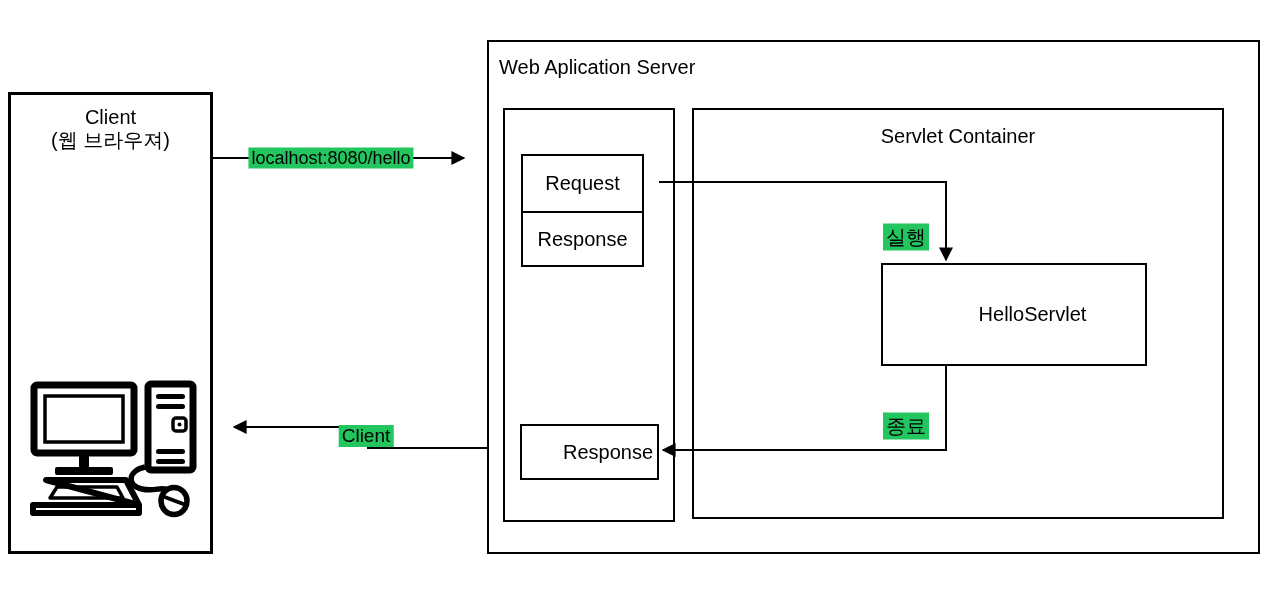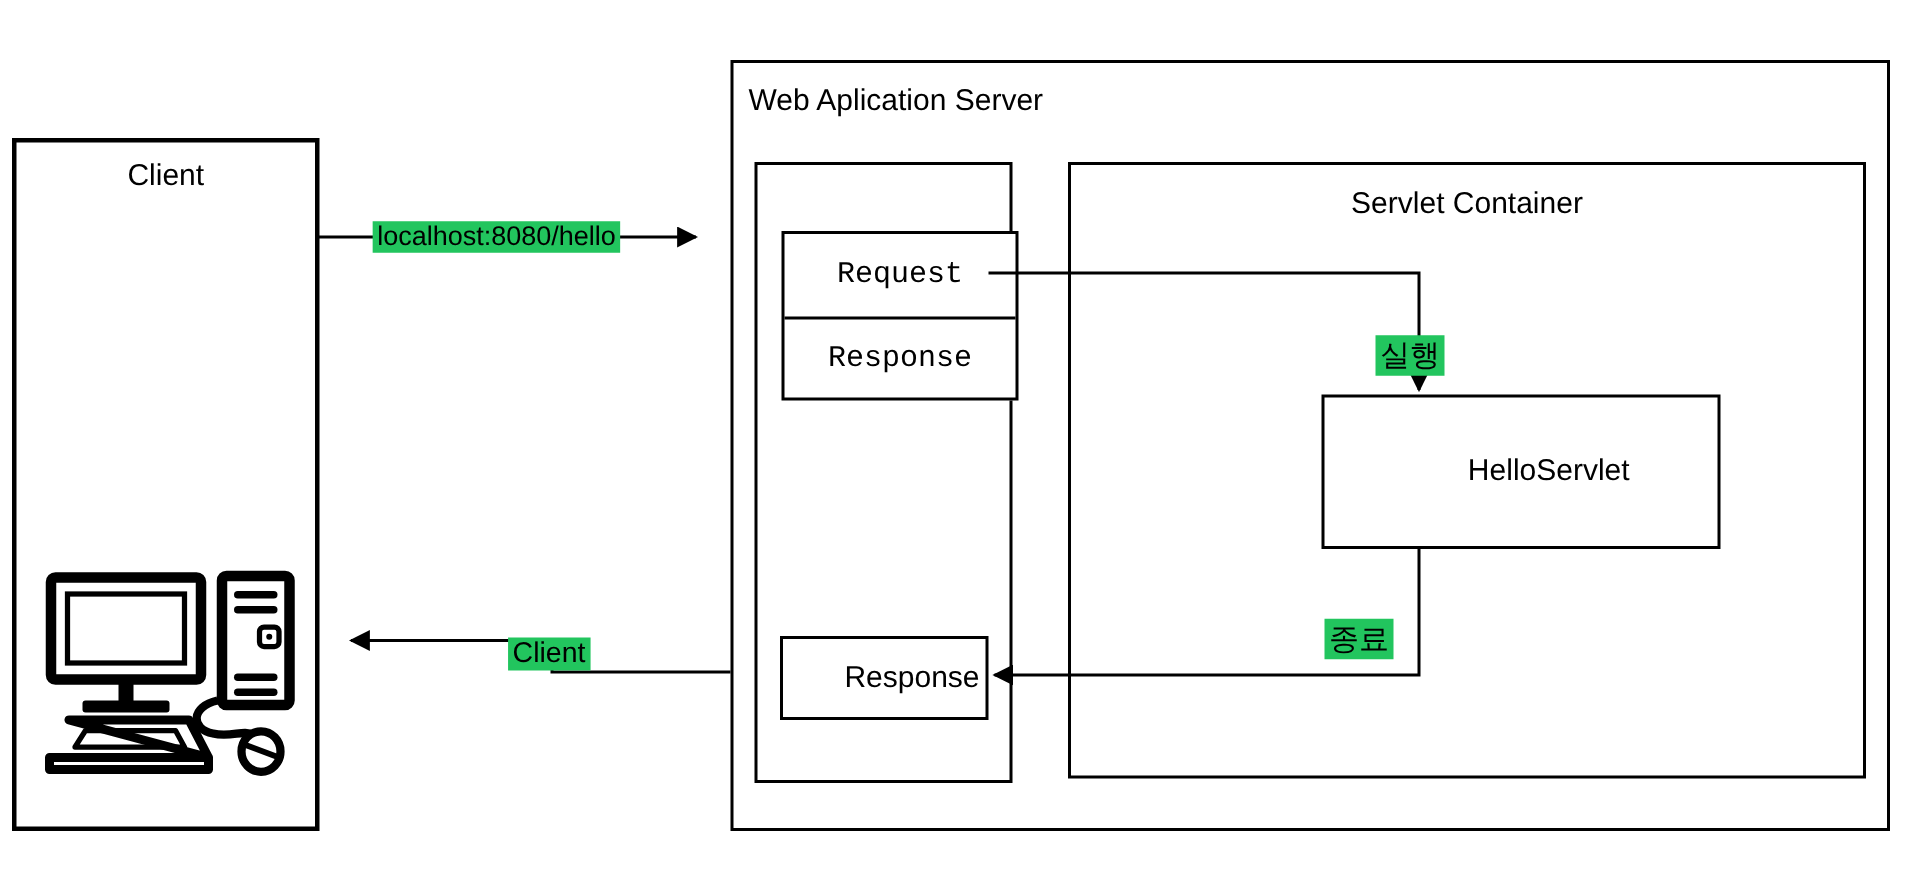--- a/index.html
+++ b/index.html
@@ -88,20 +88,21 @@
   }
 </style>
 </head>
 <body>
 
 <div class="canvas">
 
   <div class="box client-box" style="left:8px; top:92px; width:205px; height:462px;">
     <div class="box-title-center client-title-wrap">
       <div>Client</div>
+      <div>(웹 브라우져)</div>
     </div>
 
     <div class="computer-icon-wrap">
       <svg width="172" height="150" viewBox="0 0 172 150" style="position:absolute; left:0px; top:276px;" xmlns="http://www.w3.org/2000/svg">
 
         <rect x="6" y="12" width="100" height="68" rx="3" fill="none" stroke="#000" stroke-width="7"></rect>
         <rect x="17" y="23" width="78" height="46" fill="none" stroke="#000" stroke-width="3.5"></rect>
 
         <rect x="51" y="82" width="10" height="14" fill="#000"></rect>
         <rect x="27" y="94" width="58" height="8" rx="2" fill="#000"></rect>
@@ -123,35 +124,35 @@
       </svg>
     </div>
   </div>
 
   <div class="box" style="left:487px; top:40px; width:773px; height:514px;">
     <div class="was-label">Web Aplication Server</div>
   </div>
 
   <div class="box" style="left:503px; top:108px; width:172px; height:414px;"></div>
 
-  <div class="box" style="left:521px; top:154px; width:158px; height:113px;font-family:Liberation Mono, monospace;">
+  <div class="box" style="left:521px; top:154px; width:123px; height:113px;">
     <div class="cell" style="top:0; height:55px;">
       <span>Request</span>
     </div>
     <div class="divider" style="top:55px;"></div>
     <div class="cell" style="top:57px; height:52px;">
       <span>Response</span>
     </div>
   </div>
 
   <div class="box" style="left:520px; top:424px; width:139px; height:56px;">
     <div class="center-label">Response</div>
   </div>
 
-  <div class="box" style="left:692px; top:108px; width:532px; height:411px;margin-left:20px;">
+  <div class="box" style="left:692px; top:108px; width:532px; height:411px;">
     <div class="sc-title">Servlet Container</div>
   </div>
 
   <div class="box" style="left:881px; top:263px; width:266px; height:103px;">
     <div class="center-label">HelloServlet</div>
   </div>
 
   <svg class="overlay" xmlns="http://www.w3.org/2000/svg">
     <defs>
       <marker id="arrow" viewBox="0 0 10 10" refX="9" refY="5" markerWidth="7" markerHeight="7" orient="auto-start-reverse">
@@ -162,17 +163,17 @@
     <path d="M 212 158 L 464 158" stroke="#000" stroke-width="2" fill="none" marker-end="url(#arrow)"></path>
 
     <path d="M 659 182 L 946 182 L 946 260" stroke="#000" stroke-width="2" fill="none" marker-end="url(#arrow)"></path>
 
     <path d="M 946 366 L 946 450 L 663 450" stroke="#000" stroke-width="2" fill="none" marker-end="url(#arrow)"></path>
 
     <path d="M 487 448 L 368 448 L 368 427 L 234 427" stroke="#000" stroke-width="2" fill="none" marker-end="url(#arrow)"></path>
   </svg>
 
   <div class="edge-label url" style="left:331px; top:158px;">localhost:8080/hello</div>
-  <div class="edge-label" style="left:906px; top:237px;margin-left:34px;">실행</div>
+  <div class="edge-label" style="left:906px; top:237px;">실행</div>
   <div class="edge-label" style="left:906px; top:426px;">종료</div>
   <div class="edge-label hello" style="left:366px; top:436px;">Client</div>
 
 </div>
 
 </body></html>

